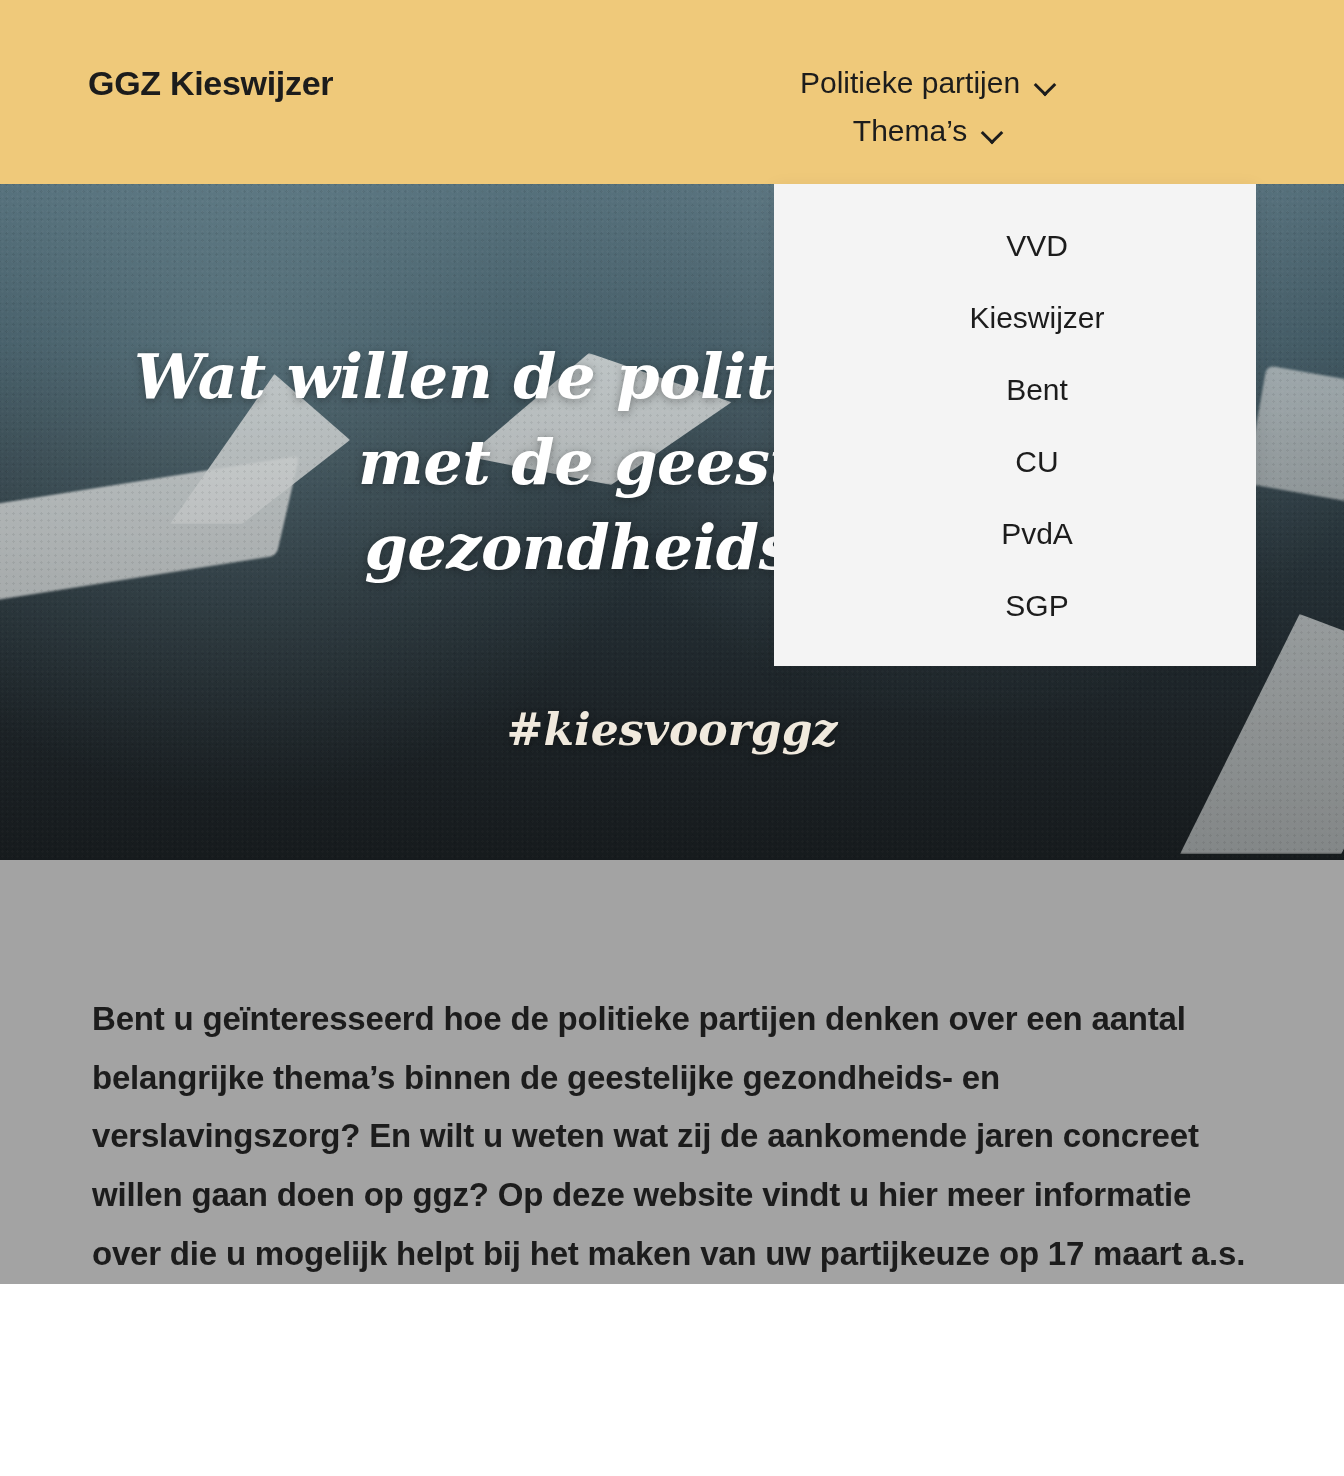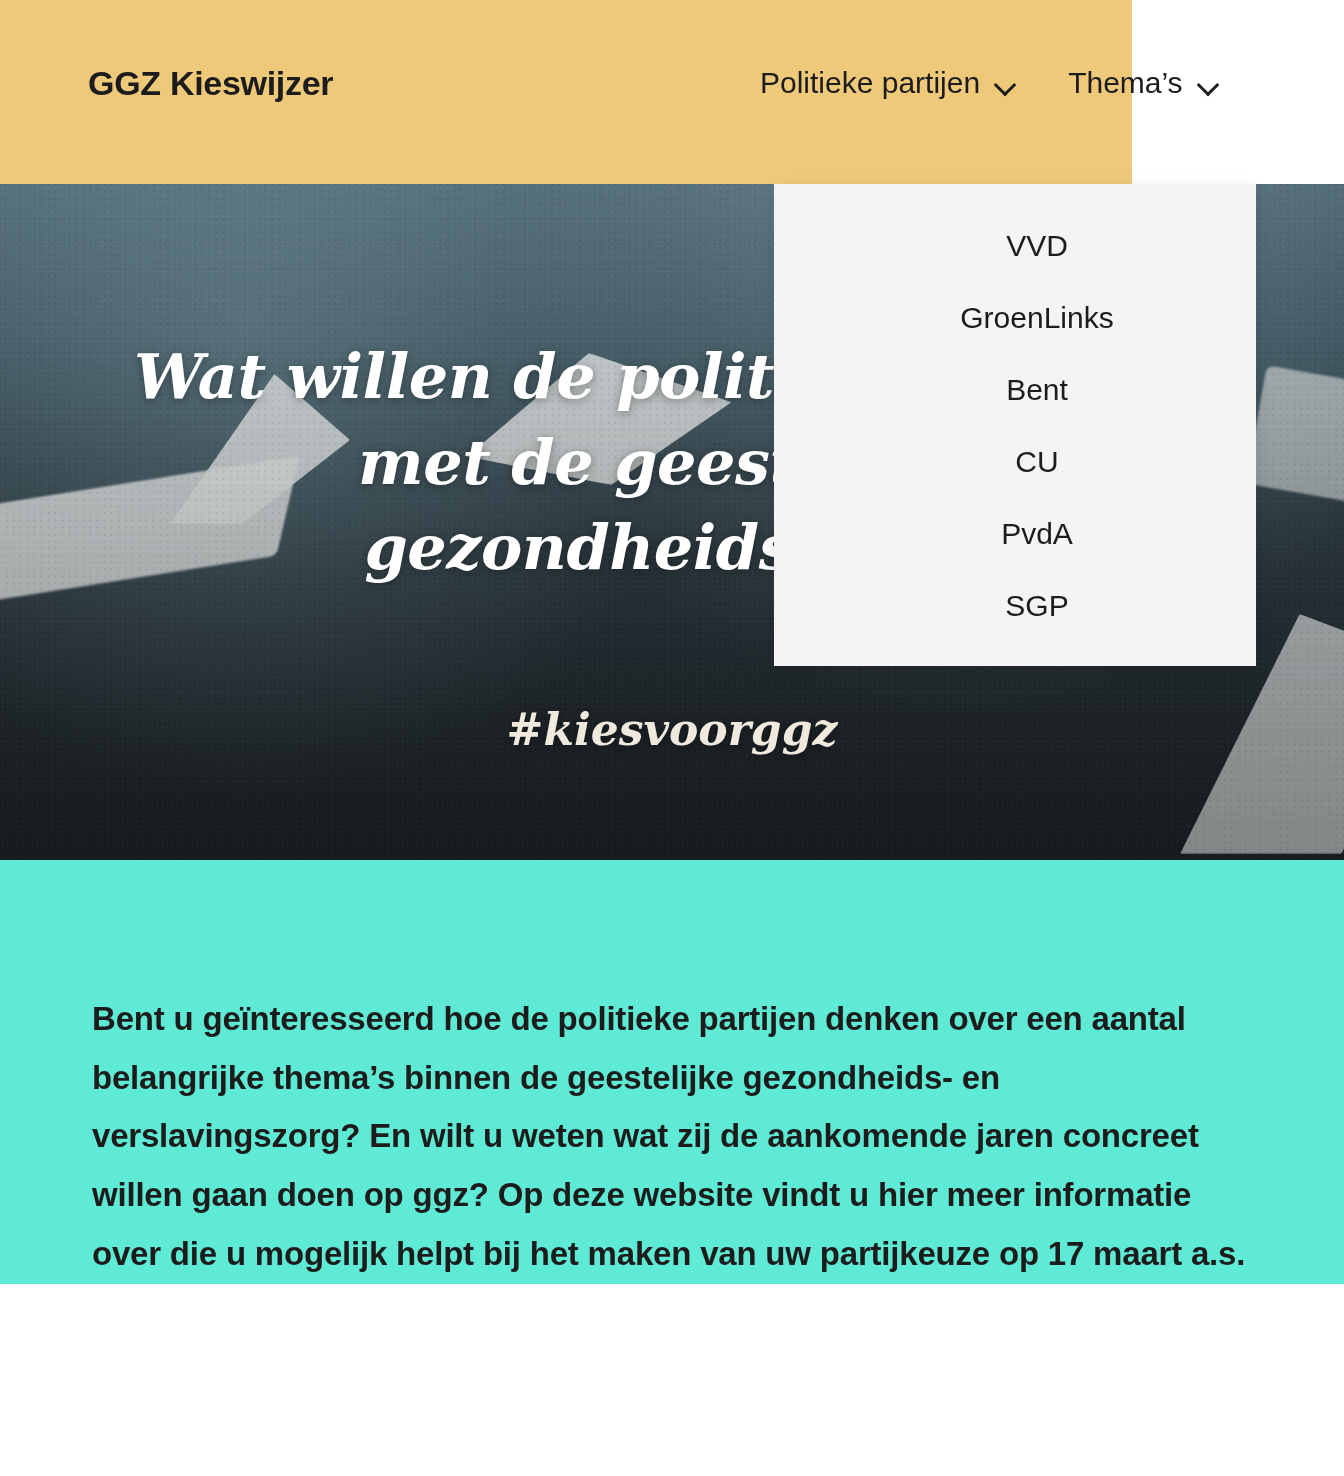--- a/index.html
+++ b/index.html
@@ -17,45 +17,46 @@
     position: relative;
     width: 1344px;
     height: 1476px;
     overflow: hidden;
   }
 
   
   .header {
     position: absolute;
     top: 0; left: 0;
-    width: 1132px;
+    width: 1344px;
     height: 184px;
     background: #efc97a;
     display: flex;
     align-items: center;
     z-index: 30;
   }
   .brand {
     position: absolute;
     left: 88px;
     top: 64px;
     font-size: 34px;
     font-weight: bold;
     color: #1c1c1c;
     letter-spacing: -0.3px;
     white-space: nowrap;
   }
   .nav {
     position: absolute;
-    left: 760px;
+    left: 800px;
     top: 66px;
     display: flex;
     align-items: center;
-    gap: 4px;
+    gap: 14px;
     white-space: nowrap;
+    flex-direction: column;
   }
   .nav-item {
     display: flex;
     align-items: center;
     font-size: 30px;
     color: #1c1c1c;
     margin-right: 48px;
   }
   .nav-item .caret {
     display: inline-block;
@@ -192,21 +193,21 @@
     white-space: nowrap;
     cursor: pointer;
   }
 
   
   .content {
     position: absolute;
     top: 860px;
     left: 0;
     width: 1344px;
-    background: #5eead4;
+    background: #a3a3a3;
     padding: 130px 92px 0 92px;
   }
   .lead {
     font-size: 33px;
     font-weight: bold;
     line-height: 1.78;
     color: #1c1c1c;
     letter-spacing: -0.2px;
     margin: 0;
   }
@@ -242,20 +243,20 @@
       </div>
       <div class="nav-item">
         <span>Thema’s</span>
         <span class="caret"></span>
       </div>
     </div>
   </div>
 
   <div class="dropdown">
     <div class="dropdown-item">VVD</div>
-    <div class="dropdown-item">GroenLinks</div>
+    <div class="dropdown-item">Kieswijzer</div>
     <div class="dropdown-item">Bent</div>
     <div class="dropdown-item">CU</div>
     <div class="dropdown-item">PvdA</div>
     <div class="dropdown-item">SGP</div>
   </div>
 
 </div>
 
 </body></html>

